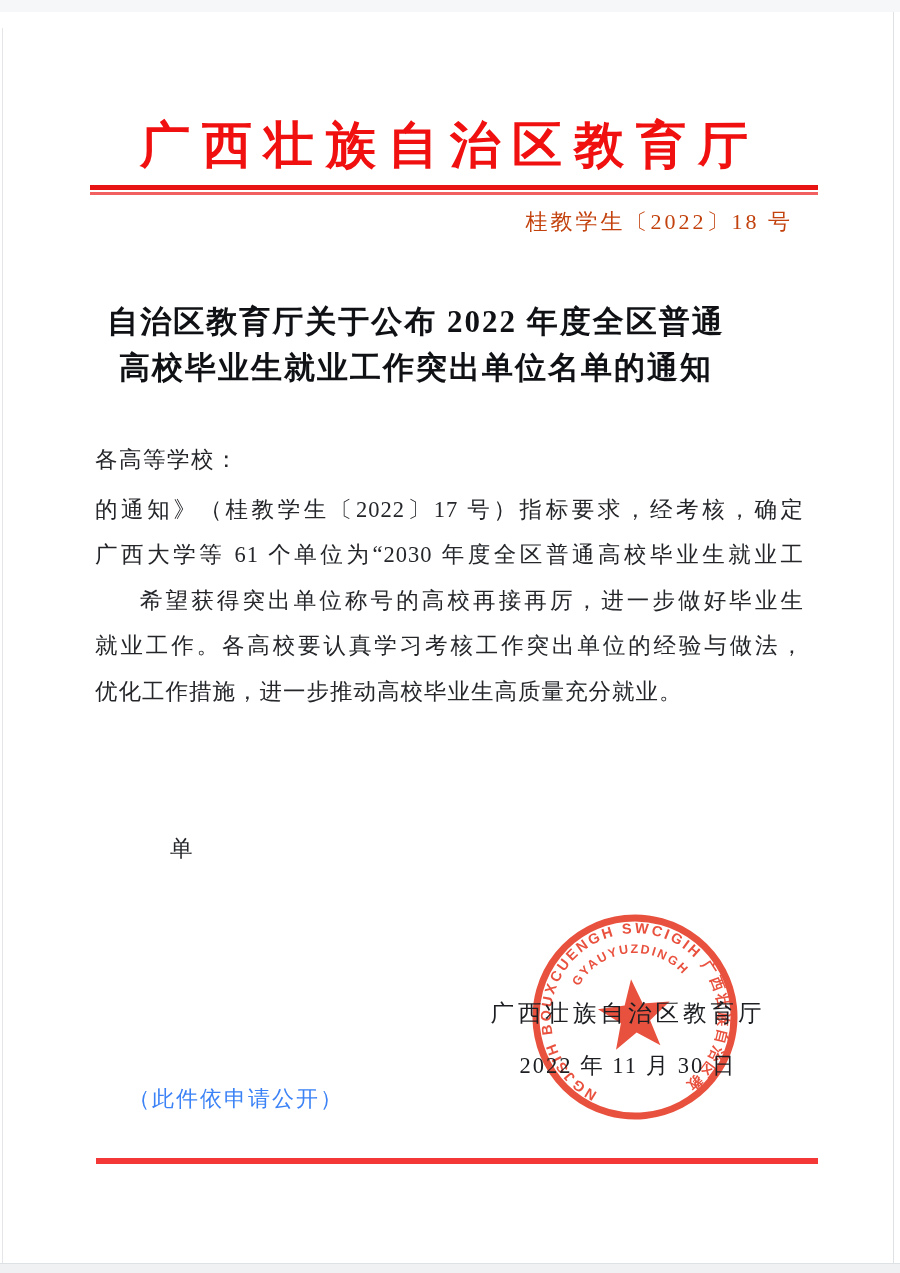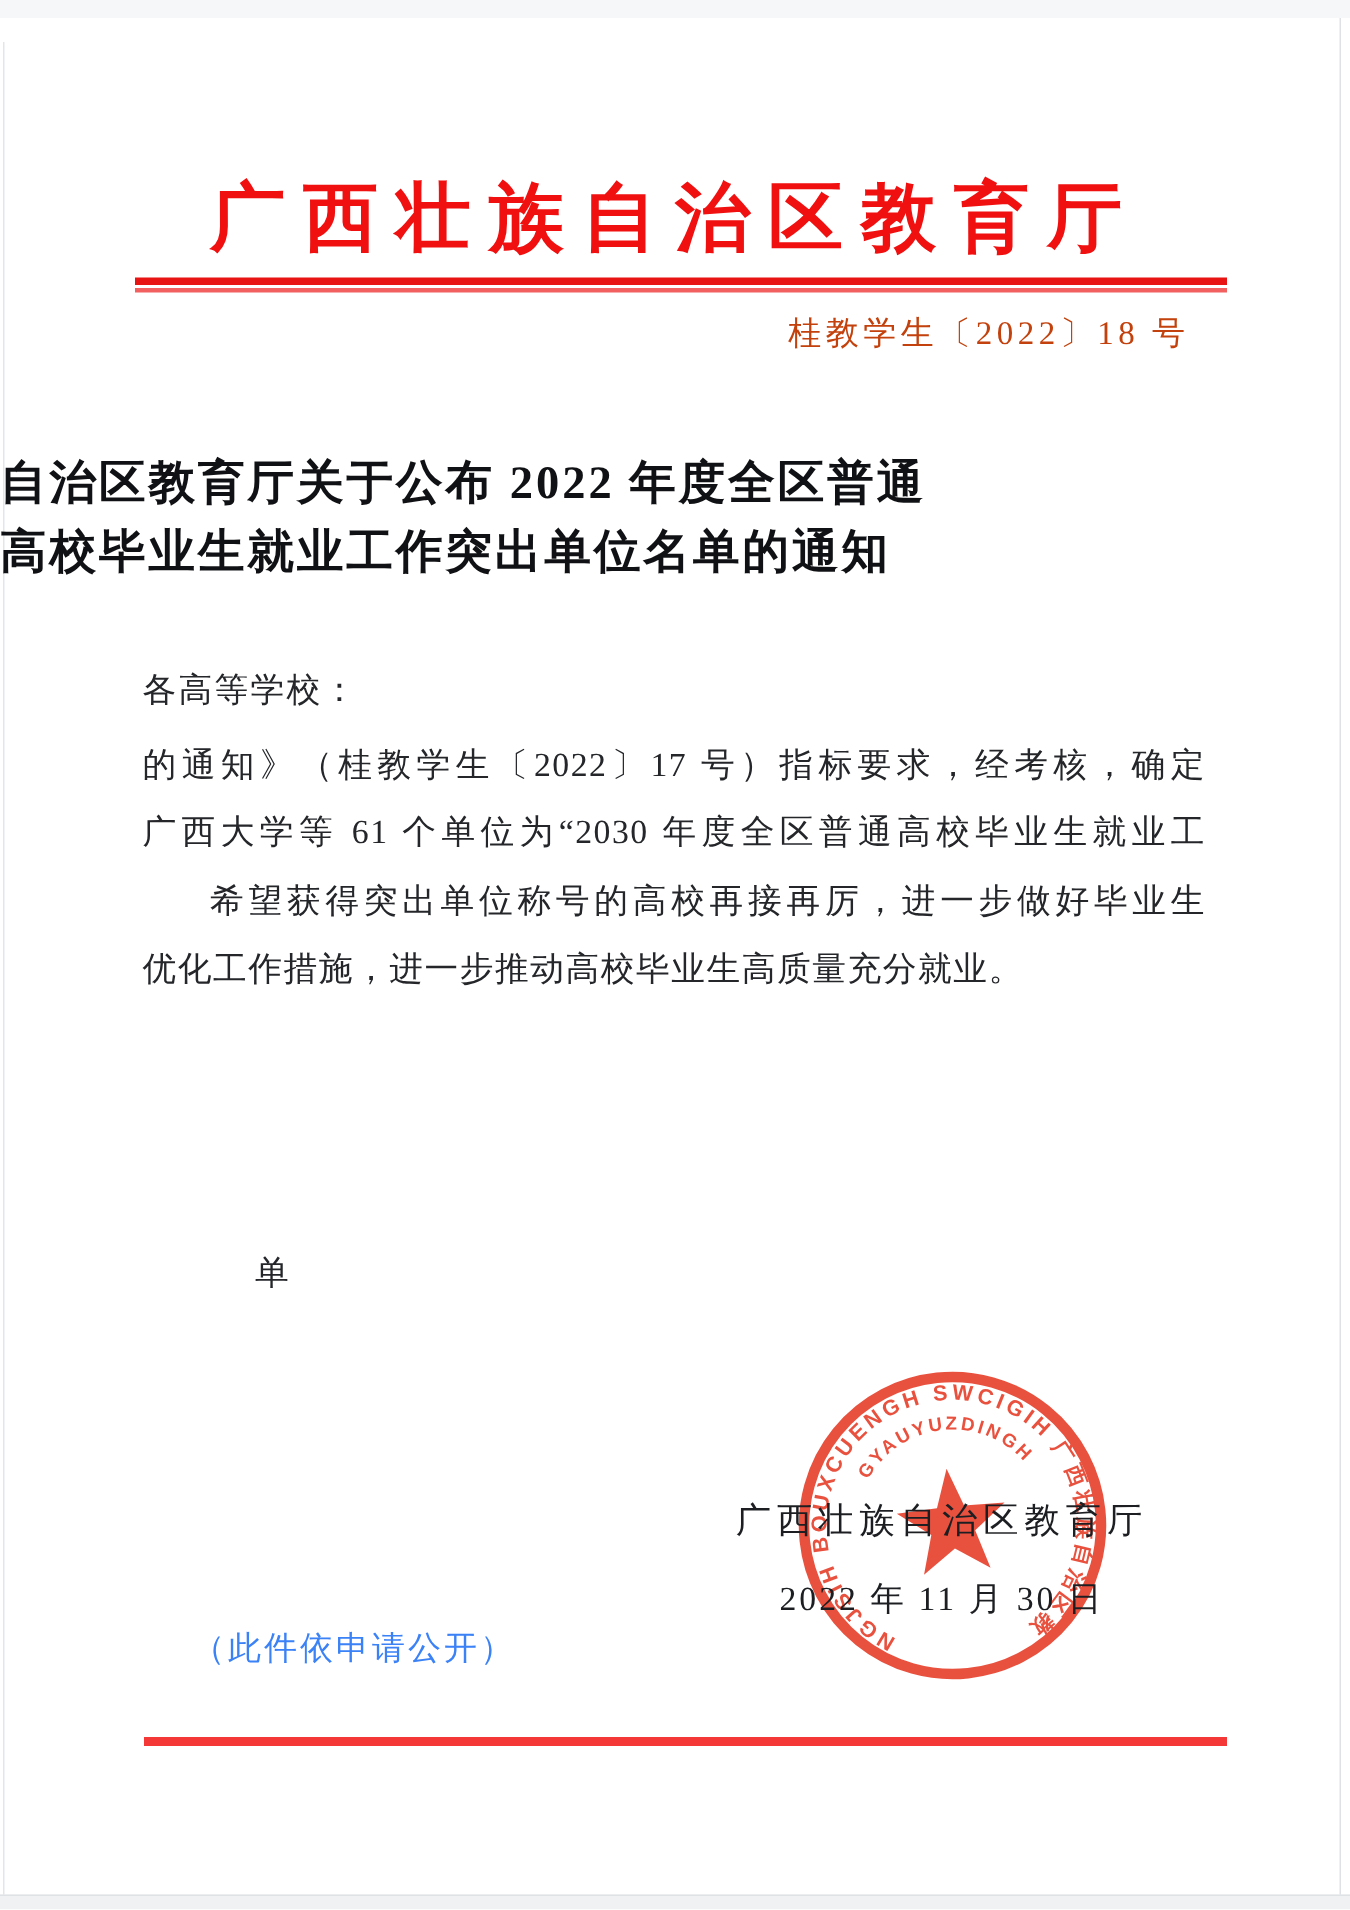--- a/index.html
+++ b/index.html
@@ -29,20 +29,21 @@
     position:absolute;top:185px;left:90px;width:728px;height:10px;
     background:linear-gradient(#e81414 0,#e81414 5px,#ffffff 5px,#ffffff 7px,#f26060 7px,#f26060 10px);
   }
   .doc-number{
     position:absolute;top:207px;right:107px;
     font-size:22px;letter-spacing:3px;color:#c2410c;
     white-space:nowrap;
   }
   .doc-title{
     position:absolute;top:299px;left:0;width:832px;
+    text-align:center;
     font-size:31px;font-weight:bold;line-height:46px;
     letter-spacing:2px;color:#101114;
   }
   .salutation{
     position:absolute;top:444px;left:95px;
     font-size:22.5px;letter-spacing:1.5px;
   }
   .body-text{
     position:absolute;top:487px;left:95px;width:709px;
     font-size:22.5px;line-height:45.4px;letter-spacing:1px;
@@ -97,20 +98,21 @@
     <div>自治区教育厅关于公布 2022 年度全区普通</div>
     <div>高校毕业生就业工作突出单位名单的通知</div>
   </div>
 
   <div class="salutation">各高等学校：</div>
 
   <div class="body-text">
     <div class="line fill">的通知》（桂教学生〔2022〕17 号）指标要求，经考核，确定</div>
     <div class="line fill">广西大学等 61 个单位为“2030 年度全区普通高校毕业生就业工</div>
     <div class="line fill indent">希望获得突出单位称号的高校再接再厉，进一步做好毕业生</div>
+    <div class="line fill">就业工作。各高校要认真学习考核工作突出单位的经验与做法，</div>
     <div class="line">优化工作措施，进一步推动高校毕业生高质量充分就业。</div>
   </div>
 
   <div class="attachment">
     <div class="att-line2">单</div>
   </div>
 
   <svg class="seal" viewBox="0 0 220 212" xmlns="http://www.w3.org/2000/svg">
     <defs>
       <path id="sealOuterArc" d="M 68,179 A 84,84 0 1 1 152,179" fill="none"></path>

